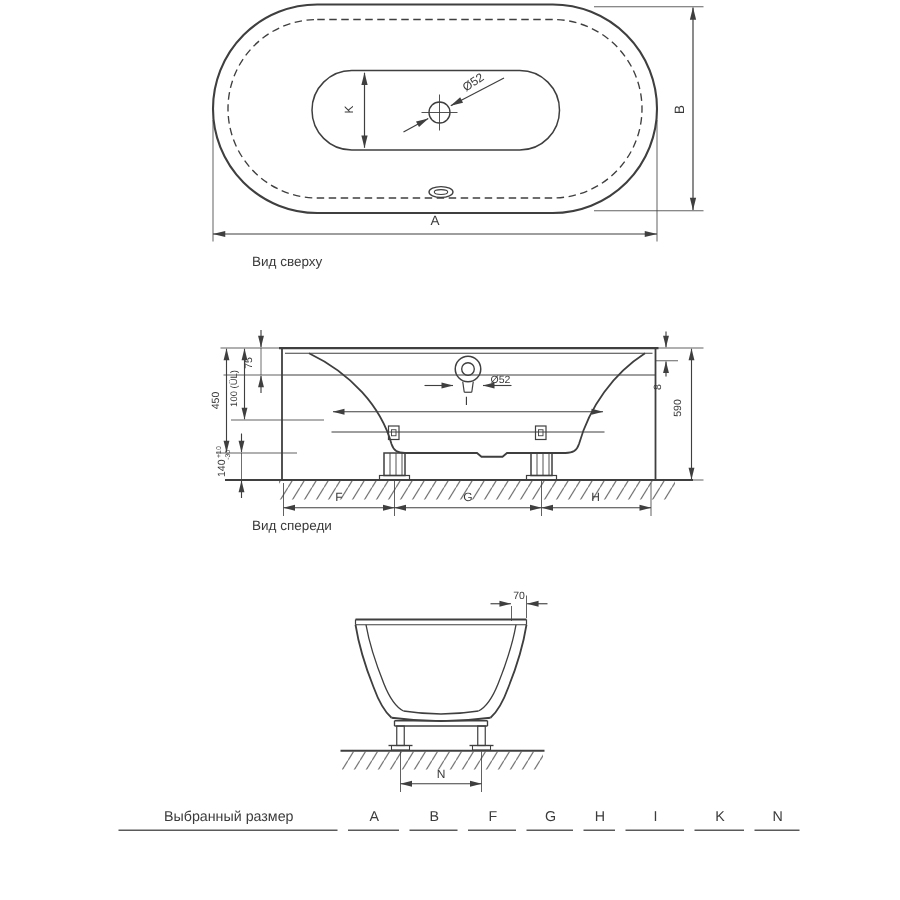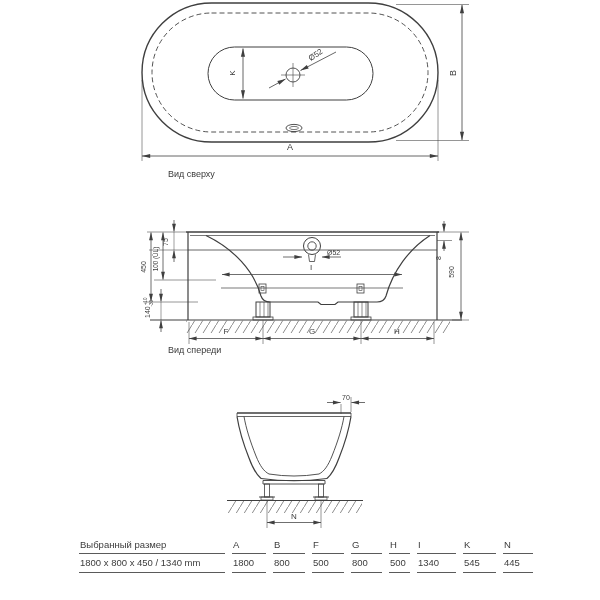--- a/index.html
+++ b/index.html
@@ -2,21 +2,21 @@
 <html><head>
 <meta charset="utf-8">
 <style>
   html,body{margin:0;padding:0;background:#ffffff;width:600px;height:600px;overflow:hidden;}
   body{font-family:"Liberation Sans",sans-serif;}
   .stage{position:relative;width:600px;height:600px;background:#fff;}
   svg{position:absolute;left:0;top:0;font-family:"Liberation Sans",sans-serif;}
   svg text{fill:#3a3a3a;}
   table.spec{position:absolute;left:72px;top:536px;border-collapse:separate;border-spacing:7px 0;
              table-layout:fixed;font-size:9.5px;color:#3c3c3c;line-height:1.1;}
-  table.spec th,table.spec td{font-weight:400;text-align:left;border-bottom:1px solid #5a5a5a;
+  table.spec th,table.spec td{font-weight:400;text-align:center;border-bottom:1px solid #5a5a5a;
              padding:4px 0 3px 1px;white-space:nowrap;vertical-align:bottom;}
 </style>
 </head>
 <body>
 
 <div class="stage">
 
 <svg width="600" height="600" viewBox="0 0 600 600">
   <defs>
     <marker id="ae" viewBox="0 0 12 8" markerWidth="12" markerHeight="8" refX="11" refY="4" orient="auto">
@@ -236,27 +236,16 @@
       <th>B</th>
       <th>F</th>
       <th>G</th>
       <th>H</th>
       <th>I</th>
       <th>K</th>
       <th>N</th>
     </tr>
   </thead>
   <tbody>
-    <tr>
-      <td>1800 x 800 x 450 / 1340 mm</td>
-      <td>1800</td>
-      <td>800</td>
-      <td>500</td>
-      <td>800</td>
-      <td>500</td>
-      <td>1340</td>
-      <td>545</td>
-      <td>445</td>
-    </tr>
   </tbody>
 </table>
 
 </div>
 
 </body></html>

